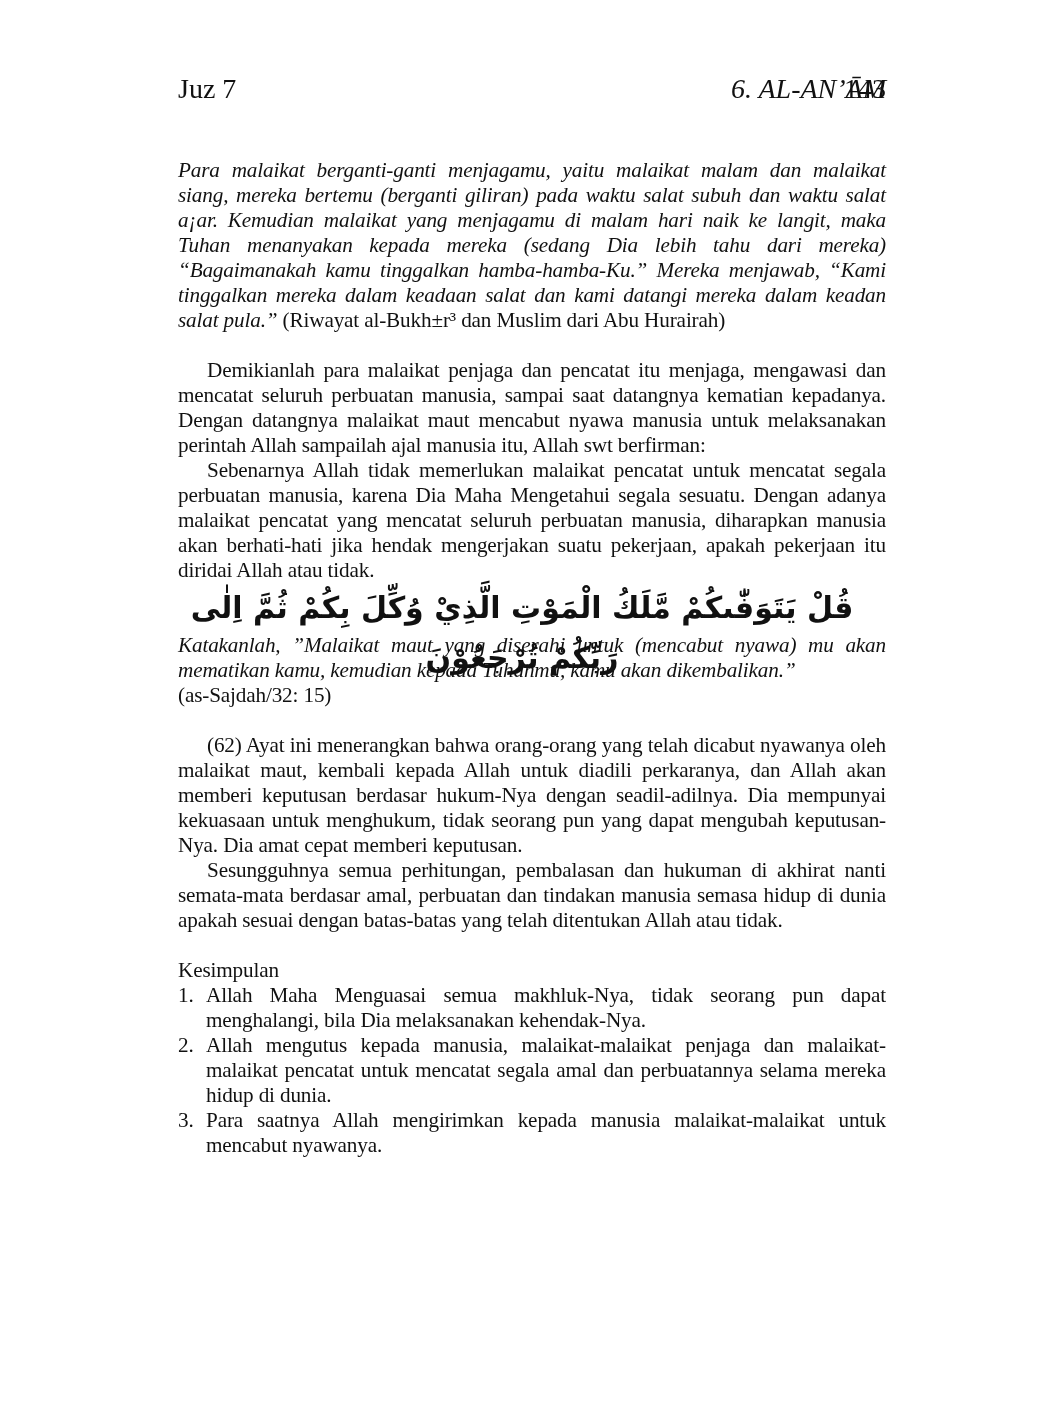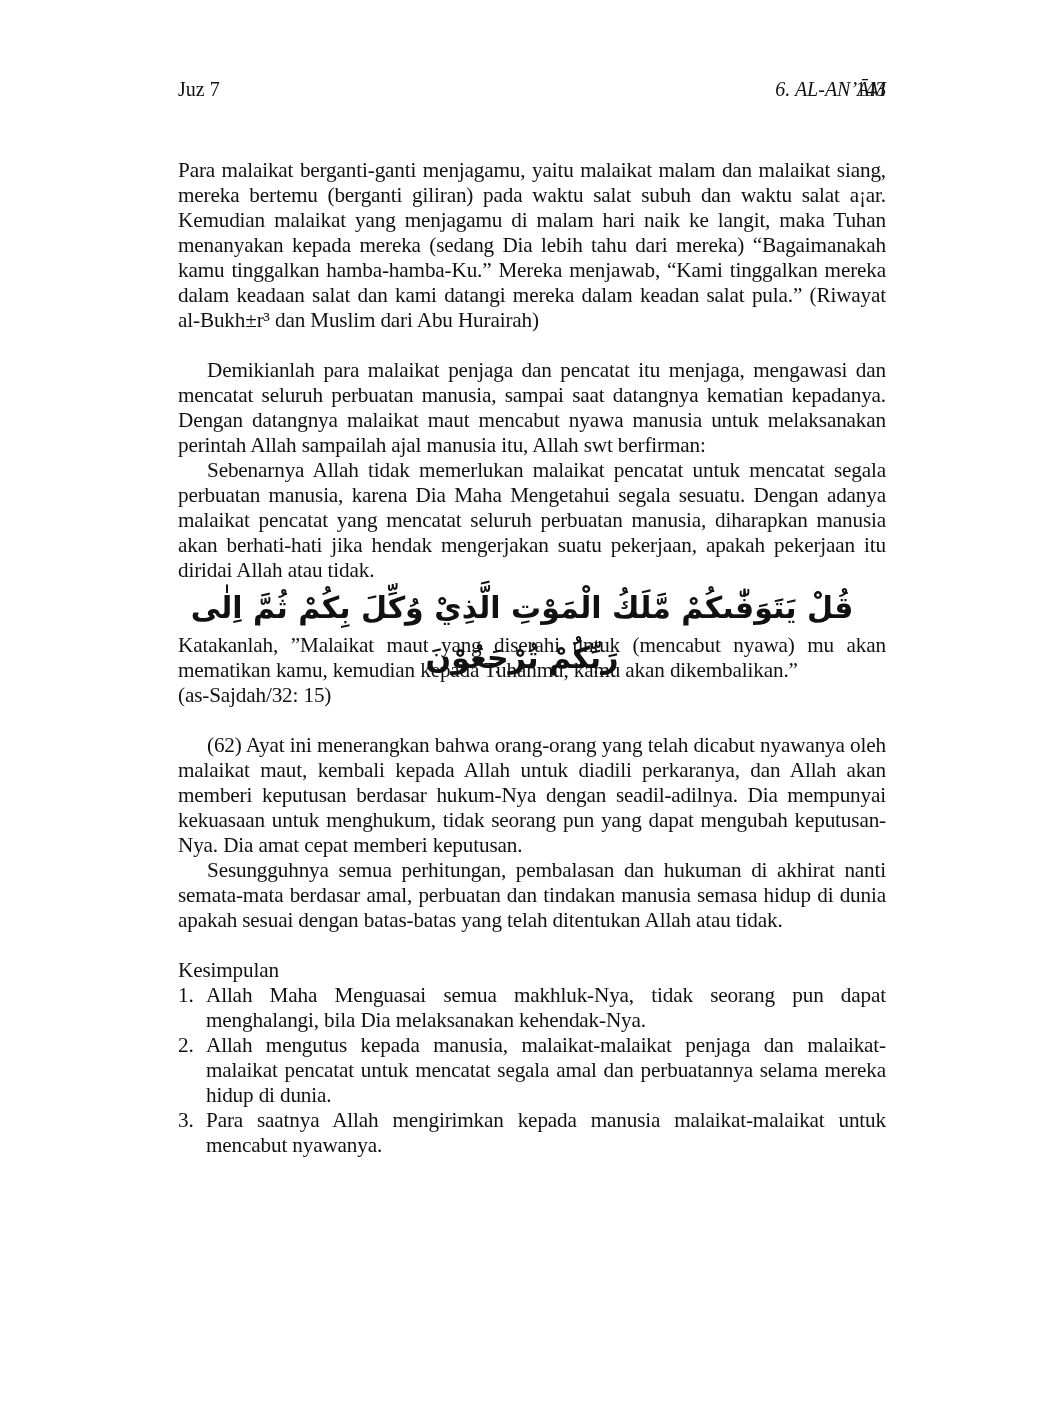--- a/index.html
+++ b/index.html
@@ -20,41 +20,41 @@
       left: 178px;
       top: 0;
       width: 708px;
     }
     .header {
       position: absolute;
       top: 76px;
       left: 0;
       width: 708px;
       height: 26px;
-      font-size: 20px;
+      font-size: 28px;
       line-height: 26px;
     }
     .header .left { position: absolute; left: 0; top: 0; }
     .header .center { position: absolute; left: 0; right: 0; top: 0; text-align: right; padding-left: 6px; font-style: italic; }
     .header .right { position: absolute; right: 0; top: 0; }
 
     .body {
       position: absolute;
       top: 158px;
       left: 0;
       width: 708px;
       font-size: 21.2px;
       line-height: 25px;
       text-align: justify;
       letter-spacing: -0.15px;
     }
     .body p {
       margin: 0;
     }
-    .italic { }
+    .italic { font-style: italic; }
     .indent { text-indent: 29px; }
     .gap { height: 25px; }
 
     .arabic {
       direction: rtl;
       text-align: center;
       font-family: "DejaVu Sans", sans-serif;
       font-size: 30px;
       line-height: 50px;
       height: 50px;

